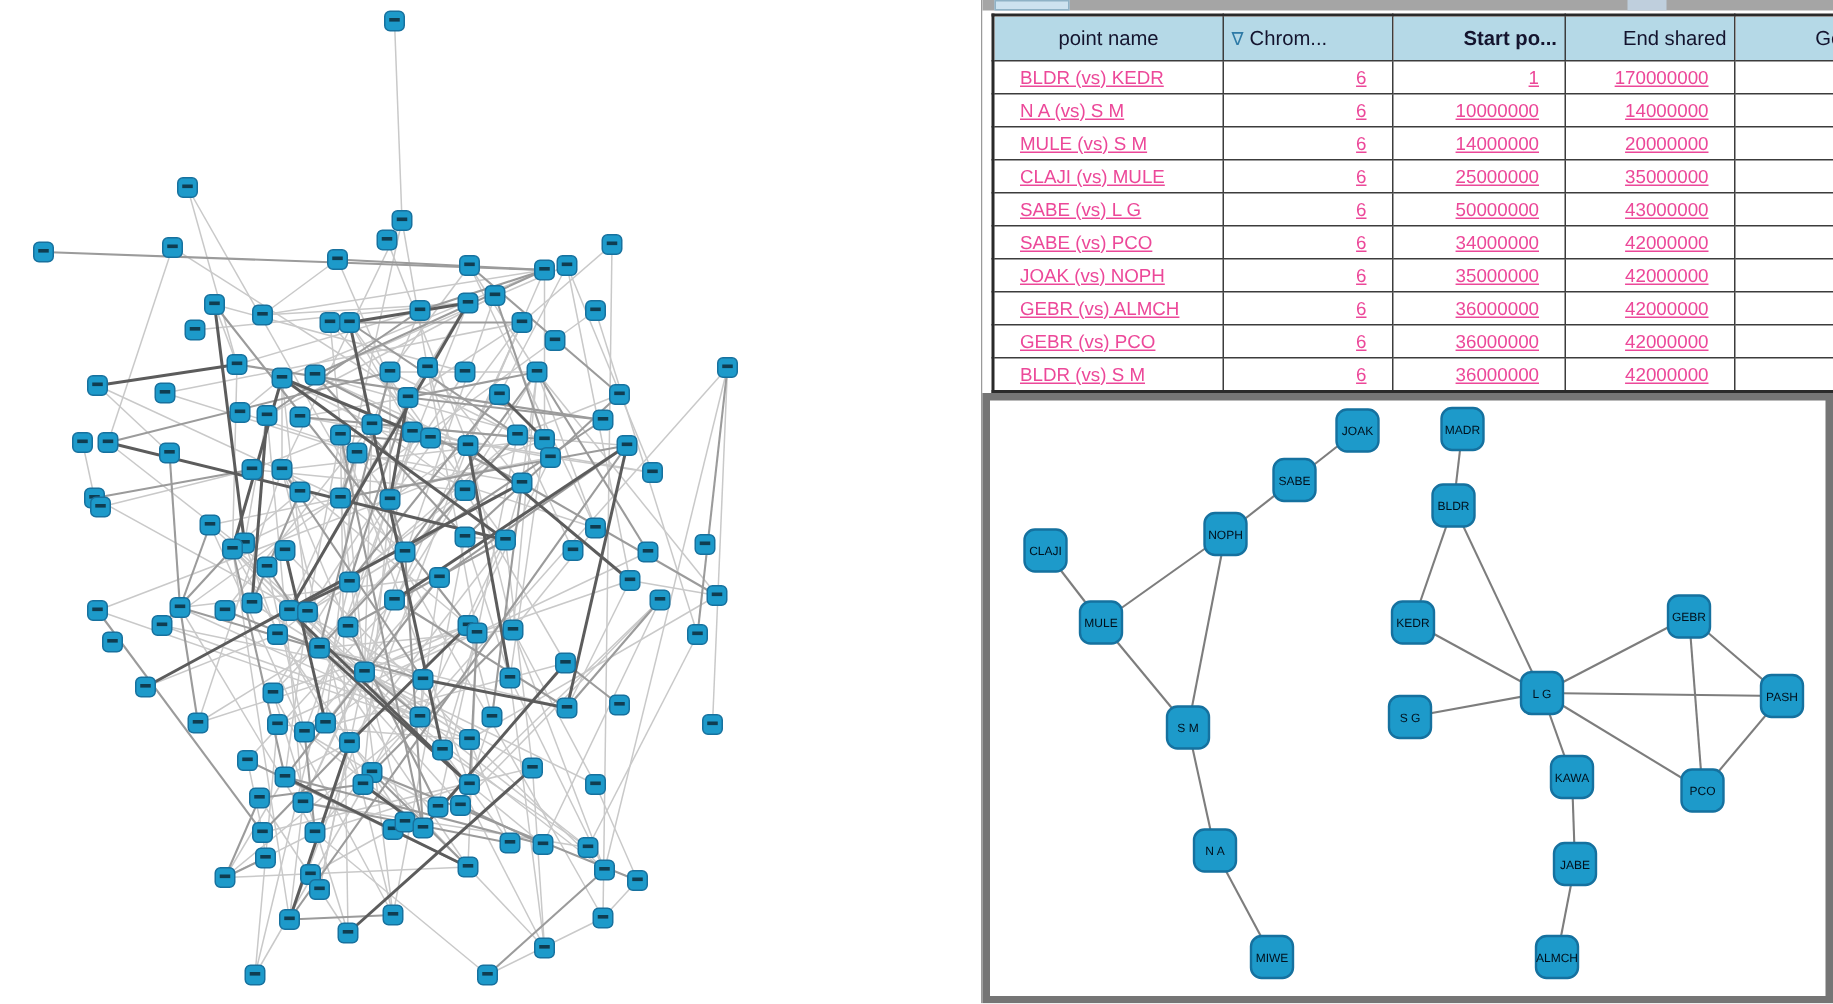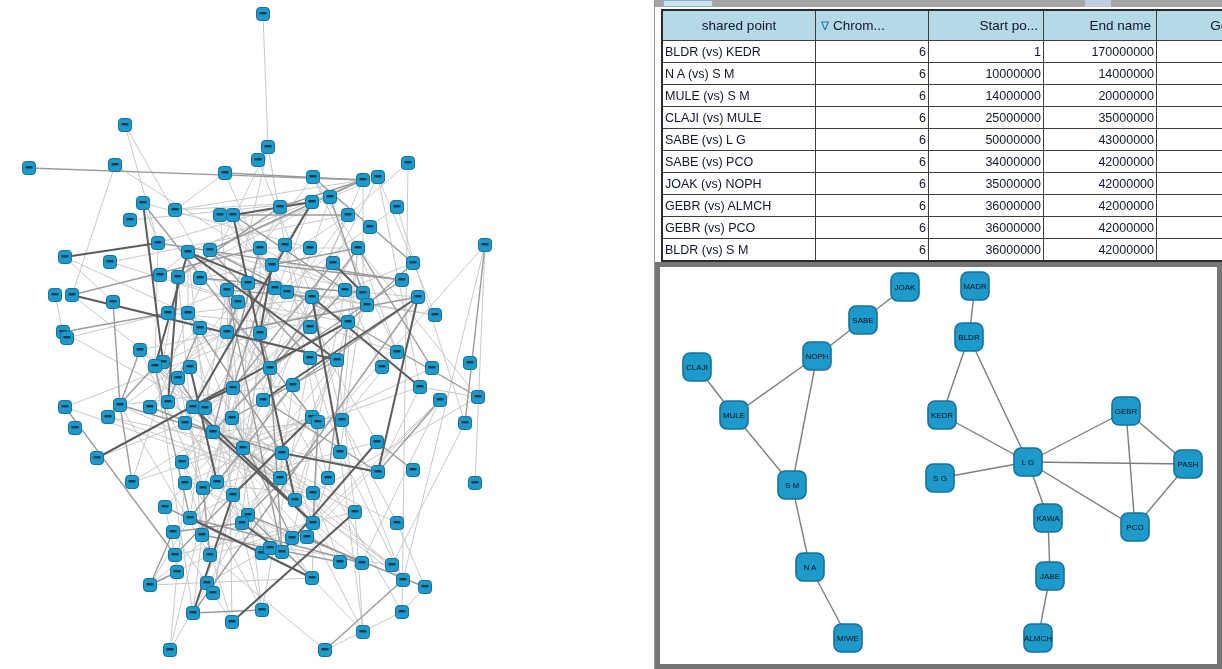--- a/index.html
+++ b/index.html
@@ -16,22 +16,22 @@
 
   
   #table-panel{position:absolute;left:655px;top:0;width:567px;height:262px;background:#fff;}
   #scroll-strip{position:absolute;left:0;top:0;width:567px;height:7px;background:#a5a5a5;}
   #scroll-thumb-a{position:absolute;left:8px;top:0;width:50px;height:7px;background:#cde2ef;border:1px solid #8fb2c6;box-sizing:border-box;}
   #scroll-thumb-b{position:absolute;left:430px;top:0;width:26px;height:7px;background:#bfcfdd;}
   #node-table{position:absolute;left:6px;top:9px;width:556px;border-collapse:collapse;table-layout:fixed;
               border:2px solid #2a2a2a;font-size:13px;color:#101020;}
   #node-table th{background:#b5d9e7;border:1px solid #3c3c3c;height:29px;font-weight:normal;
                  font-size:13.5px;color:#14142e;padding:0 5px;overflow:hidden;white-space:nowrap;}
-  #node-table td{background:#fff;border:1px solid #3c3c3c;height:21px;padding:0 2px;
-                 overflow:hidden;white-space:nowrap;font-size:12.5px;color:#0f172a;}
+  #node-table td{background:#fff;border:1px solid #3c3c3c;height:21px;padding:0 17px;
+                 overflow:hidden;white-space:nowrap;font-size:12.5px;color:#ec4899;text-decoration:underline;}
   .al{text-align:left;margin-top:32px;} .ar{text-align:right;} .ac{text-align:center;}
   .filter-glyph{color:#2e7aa6;font-size:12px;margin-right:4px;}
 
   
   #sub-panel{position:absolute;left:655px;top:262px;width:567px;height:407px;background:#757575;}
   #sub-inner{position:absolute;left:5px;top:5px;width:557px;height:397px;background:#fff;}
   #sub-svg{position:absolute;left:0;top:0;}
   .sub-edge{stroke:#7d7d7d;stroke-width:1.4;}
   .sub-node rect{fill:#1d9aca;stroke:#15719f;stroke-width:1.6;}
   .sub-node text{font-family:"Liberation Sans",sans-serif;font-size:8px;fill:#00101c;text-anchor:middle;}
@@ -971,24 +971,24 @@
   </div>
 
   <div id="table-panel">
     <div id="scroll-strip">
       <div id="scroll-thumb-a"></div>
       <div id="scroll-thumb-b"></div>
     </div>
     <table id="node-table">
       <thead>
           <tr id="table-head-row">
-            <th class="ac" style="width: 142px;">shared point</th>
+            <th class="ac" style="width: 142px;">point name</th>
             <th class="al" style="width: 102px;"><span class="filter-glyph">∇</span>Chrom...</th>
-            <th class="ar" style="width: 104px;">Start po...</th>
-            <th class="ar" style="width: 102px;">End name</th>
+            <th class="ar" style="width: 104px; font-weight: bold;">Start po...</th>
+            <th class="ar" style="width: 102px;">End shared</th>
             <th class="ar" style="width: 106px;">Genetic...</th>
           </tr>
         </thead>
       <tbody id="table-body">
           <tr>
             <td class="al">BLDR (vs) KEDR</td>
             <td class="ar">6</td>
             <td class="ar">1</td>
             <td class="ar">170000000</td>
             <td class="ar">192.0</td>

